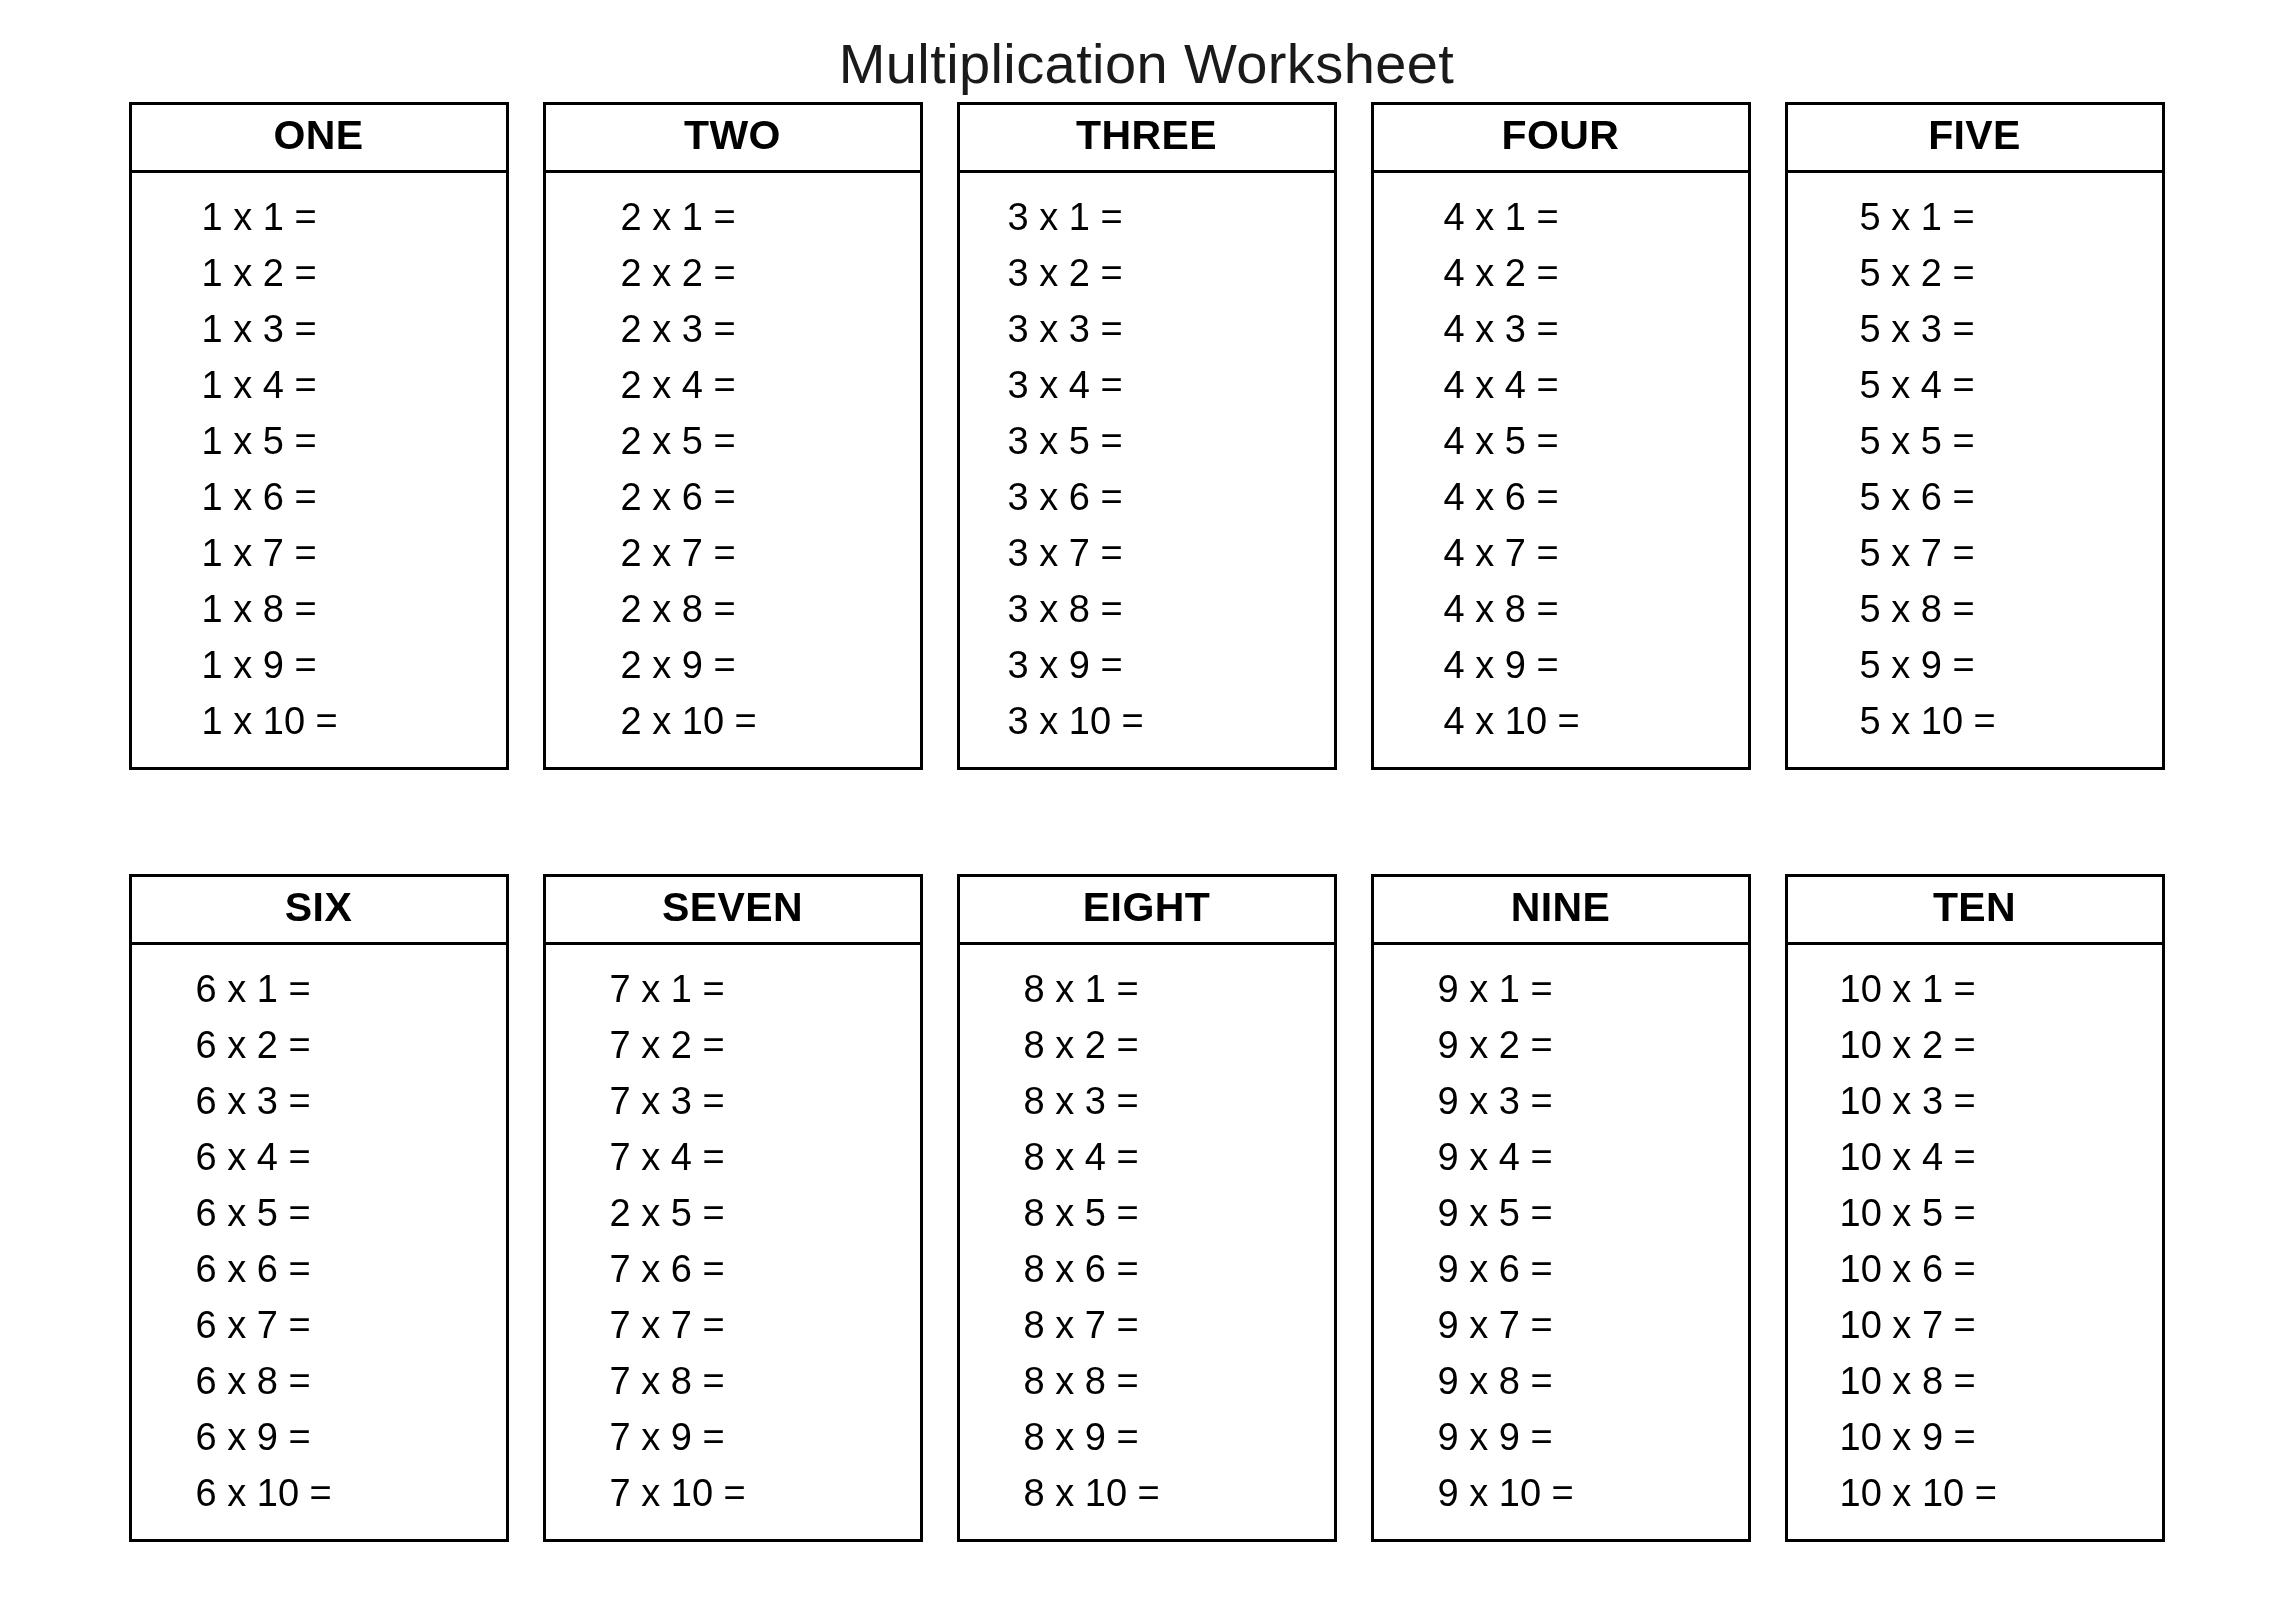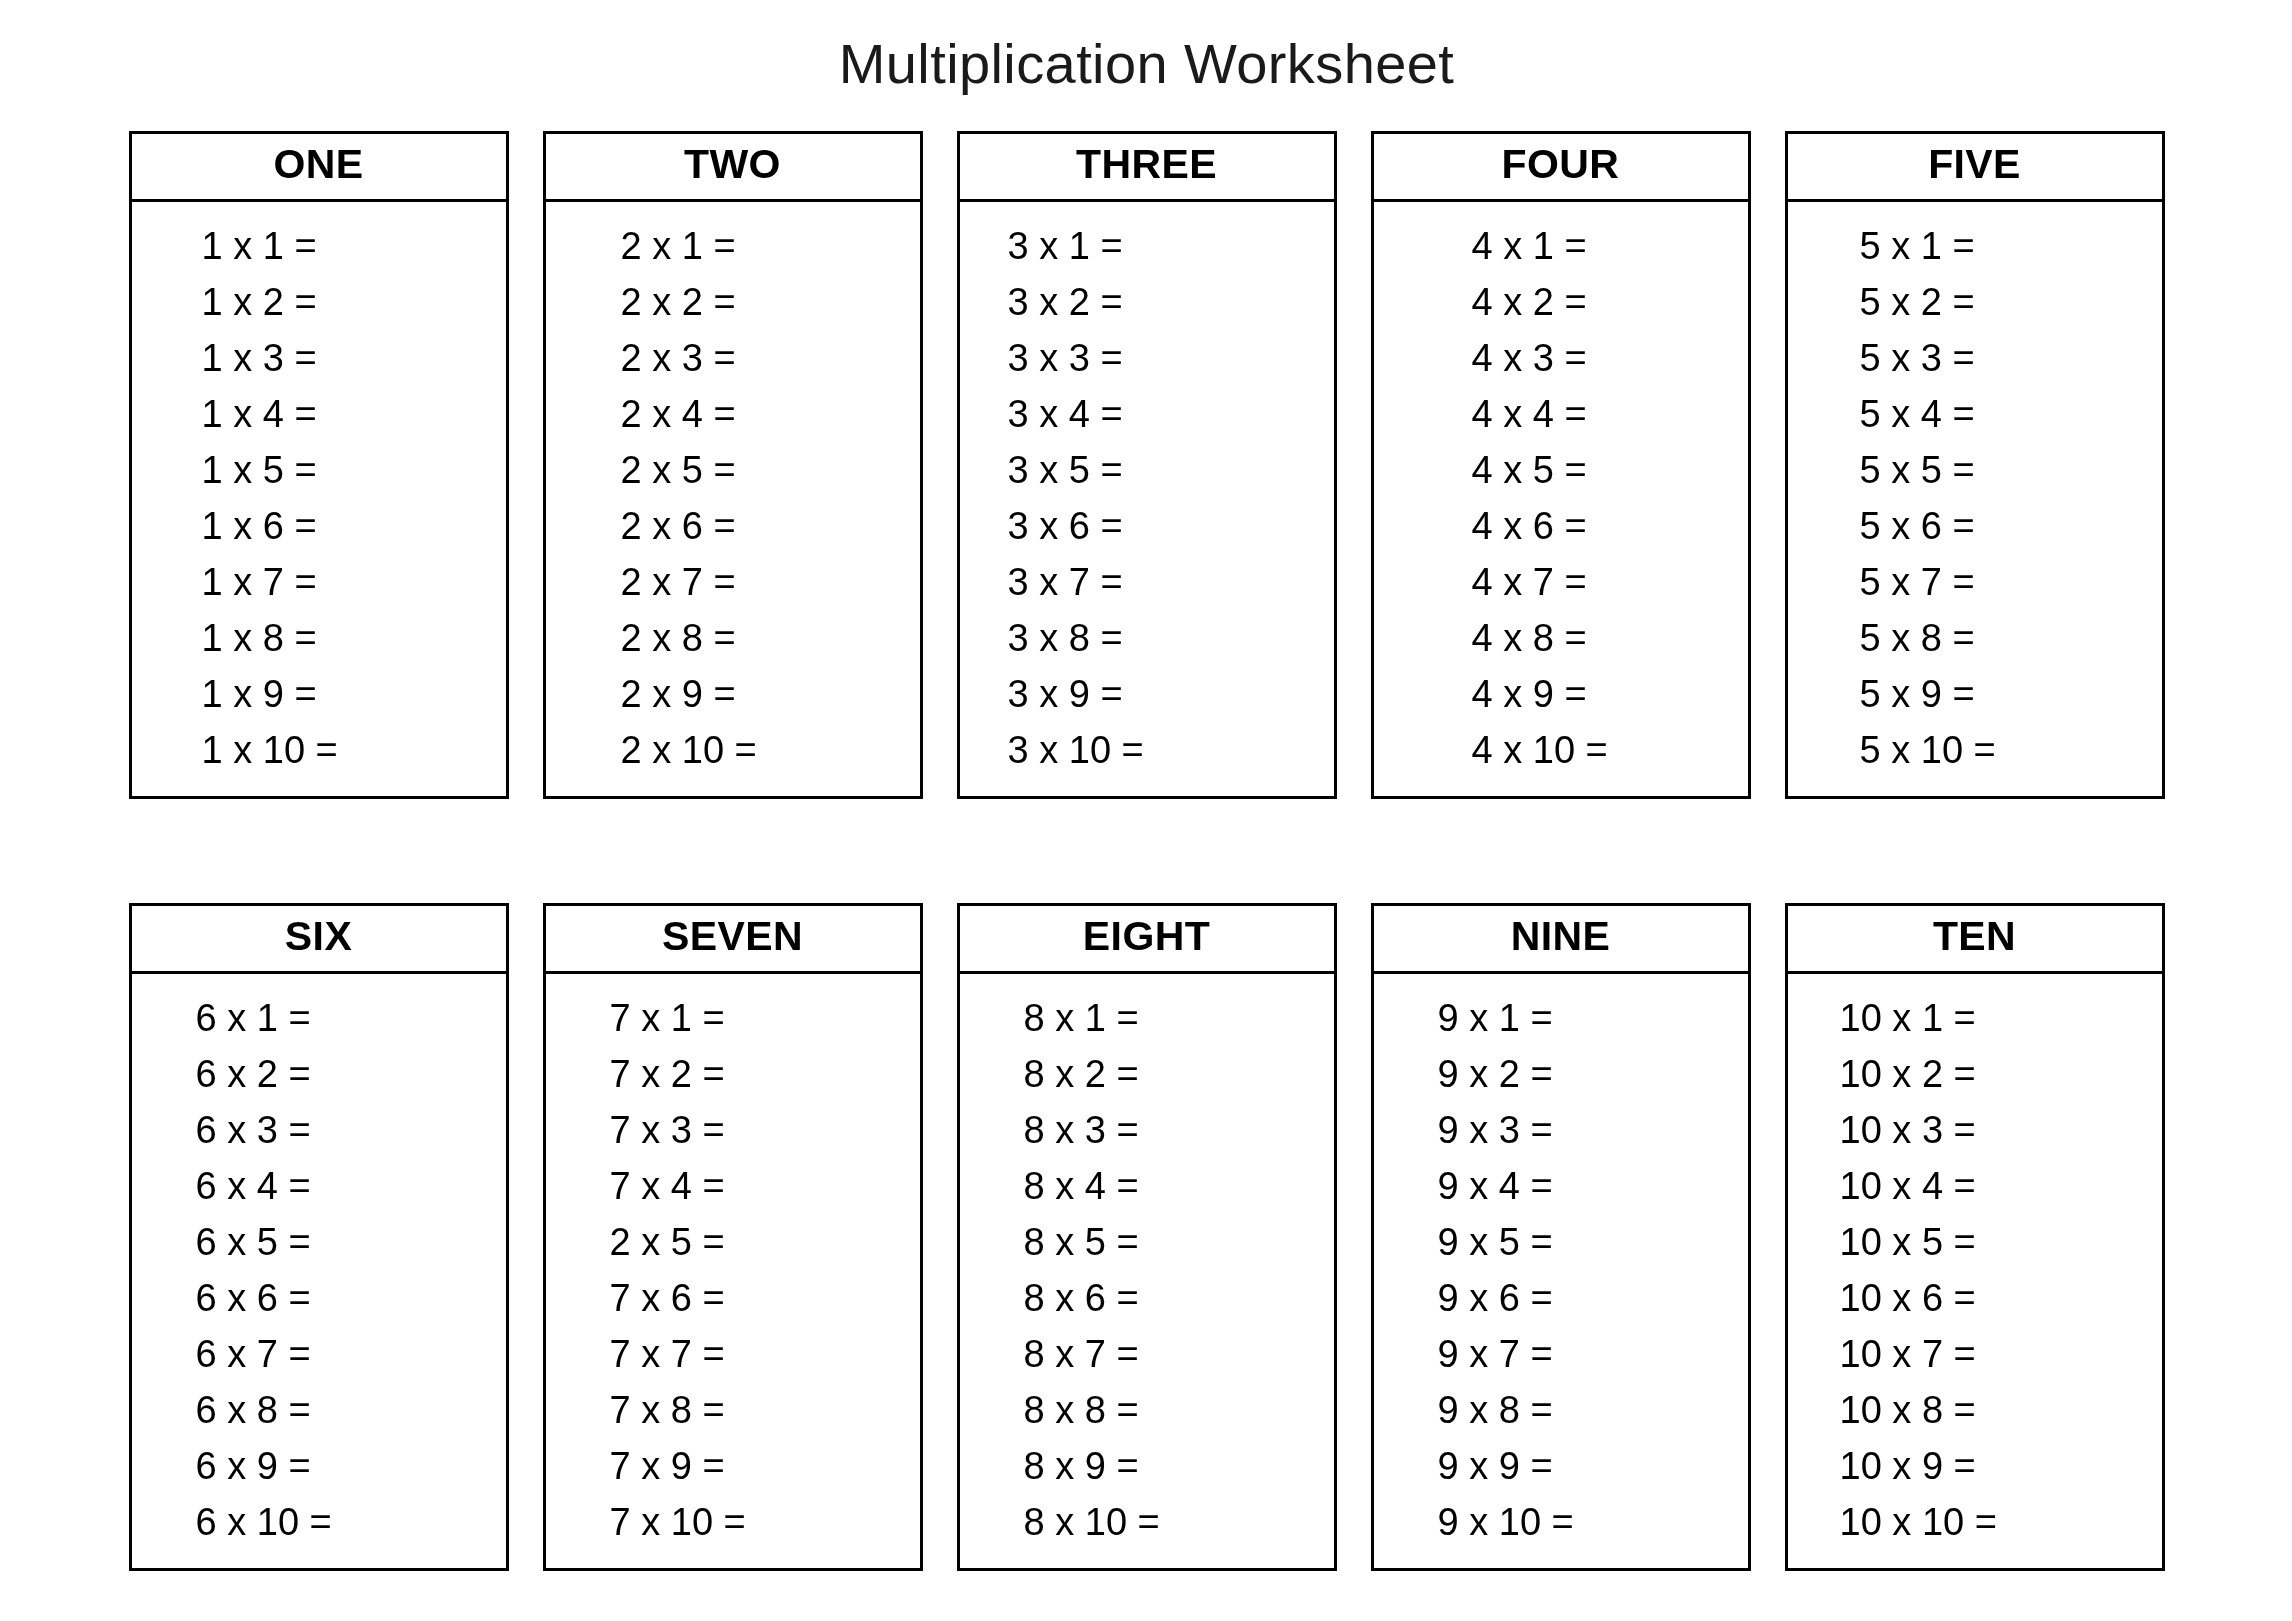--- a/index.html
+++ b/index.html
@@ -28,21 +28,21 @@
     letter-spacing: 0.4px;
     margin: 33px 0 0 0;
     line-height: 1.1;
     color: #1a1a1a;
   }
   .grid-row {
     display: flex;
     justify-content: center;
     align-items: flex-start;
     gap: 34px;
-    margin-top: 36px;
+    margin-top: 7px;
     padding: 0 125px;
     box-sizing: border-box;
   }
   .grid-row.second {
     margin-top: 104px;
   }
   .table-card {
     width: 380px;
     border: 3.6px solid #000000;
     box-sizing: border-box;
@@ -68,21 +68,21 @@
     white-space: pre;
   }
   .eq-inner {
     display: block;
     padding-left: 64px;
   }
   
   .card-1 .eq-inner { padding-left: 70px; }
   .card-2 .eq-inner { padding-left: 75px; }
   .card-3 .eq-inner { padding-left: 48px; }
-  .card-4 .eq-inner { padding-left: 98px; }
+  .card-4 .eq-inner { padding-left: 70px; }
   .card-5 .eq-inner { padding-left: 72px; }
   .card-10 .eq-inner { padding-left: 52px; }
 </style>
 </head>
 <body>
 
 <div class="page">
 
   <h1 class="worksheet-title">Multiplication Worksheet</h1>
 

